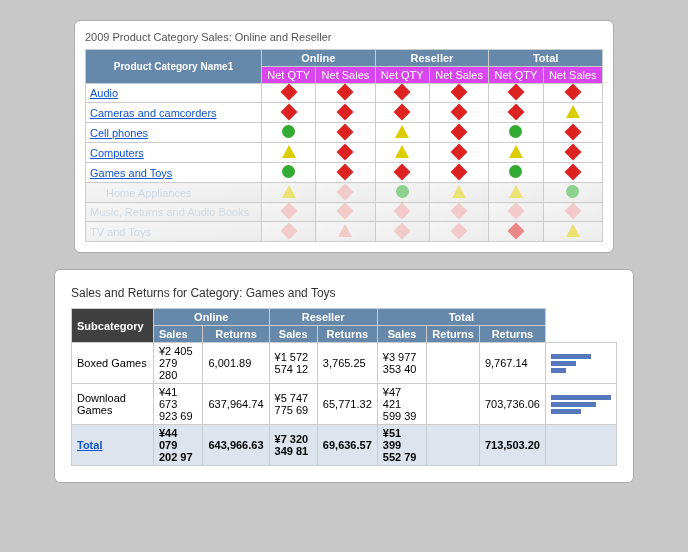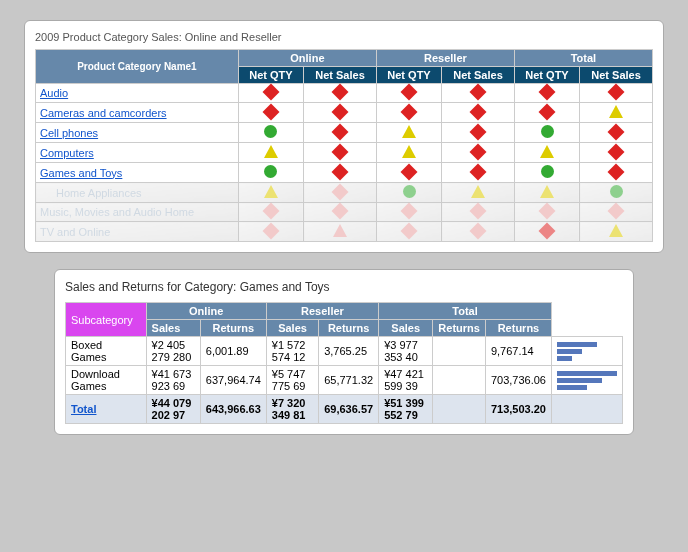--- a/index.html
+++ b/index.html
@@ -15,21 +15,21 @@
       width: 688px;
       min-height: 552px;
     }
 
     
     .panel-top {
       background: #fff;
       border: 1px solid #aaa;
       border-radius: 6px;
       padding: 10px;
-      width: 640px;
+      width: 540px;
       position: relative;
     }
     .panel-title {
       font-size: 11px;
       color: #555;
       margin-bottom: 6px;
     }
 
     table.main-table {
       border-collapse: collapse;
@@ -52,23 +52,23 @@
     table.main-table tr:last-child td:first-child,
     table.main-table tr.faded td {
       color: #b0b8c8;
     }
     .group-header {
       background: #6688aa;
       color: #fff;
       font-weight: bold;
     }
     .sub-header {
-      background: #0c4a6e;
-      color: #fff;
-      font-weight: bold;
+      background: #d946ef;
+      color: #fff;
+      font-weight: normal;
     }
     .row-header-cell {
       background: #6688aa;
       color: #fff;
       font-weight: bold;
       font-size: 10px;
       text-align: right;
       text-decoration: none !important;
       cursor: default !important;
     }
@@ -118,21 +118,21 @@
       font-size: 10px;
       color: #666;
       margin-top: 6px;
     }
 
     
     .panel-bottom {
       background: #fff;
       border: 1px solid #aaa;
       border-radius: 6px;
-      padding: 10px;
+      padding: 16px;
       width: 580px;
     }
     .panel-bottom-title {
       font-size: 12px;
       color: #333;
       margin-bottom: 8px;
       font-weight: normal;
     }
 
     table.detail-table {
@@ -154,23 +154,23 @@
       color: #fff;
       font-weight: bold;
       text-align: center !important;
     }
     .det-col-header {
       background: #6688aa;
       color: #fff;
       font-weight: bold;
     }
     .det-subcat-header {
-      background: #d946ef;
-      color: #fff;
-      font-weight: normal;
+      background: #404040;
+      color: #fff;
+      font-weight: bold;
       text-align: left !important;
     }
     .total-row {
       background: #dde4ee;
       font-weight: bold;
     }
     .total-row td:first-child {
       color: #1155cc;
       text-decoration: underline;
     }
@@ -261,30 +261,30 @@
         <tr class="faded-row">
           <td style="color: rgb(170, 187, 204); text-decoration: none; padding-left: 20px;">Home Appliances</td>
           <td><span class="triangle-yellow"></span></td>
           <td><span class="diamond-pink"></span></td>
           <td><span class="circle-green"></span></td>
           <td><span class="triangle-yellow"></span></td>
           <td><span class="triangle-yellow"></span></td>
           <td><span class="circle-green"></span></td>
         </tr>
         <tr class="faded-row">
-          <td style="color: rgb(170, 187, 204); text-decoration: none;">Music, Movies and Audio Home</td>
+          <td style="color: rgb(170, 187, 204); text-decoration: none;">Music, Returns and Audio Books</td>
           <td><span class="diamond-pink"></span></td>
           <td><span class="diamond-pink"></span></td>
           <td><span class="diamond-pink"></span></td>
           <td><span class="diamond-pink"></span></td>
           <td><span class="diamond-pink"></span></td>
           <td><span class="diamond-pink"></span></td>
         </tr>
         <tr class="faded-row">
-          <td style="color: rgb(170, 187, 204); text-decoration: none;">TV and Online</td>
+          <td style="color: rgb(170, 187, 204); text-decoration: none;">TV and Toys</td>
           <td><span class="diamond-pink"></span></td>
           <td><span class="triangle-pink"></span></td>
           <td><span class="diamond-pink"></span></td>
           <td><span class="diamond-pink"></span></td>
           <td><span class="diamond-red"></span></td>
           <td><span class="triangle-yellow"></span></td>
         </tr>
       </tbody>
   </table>
 

